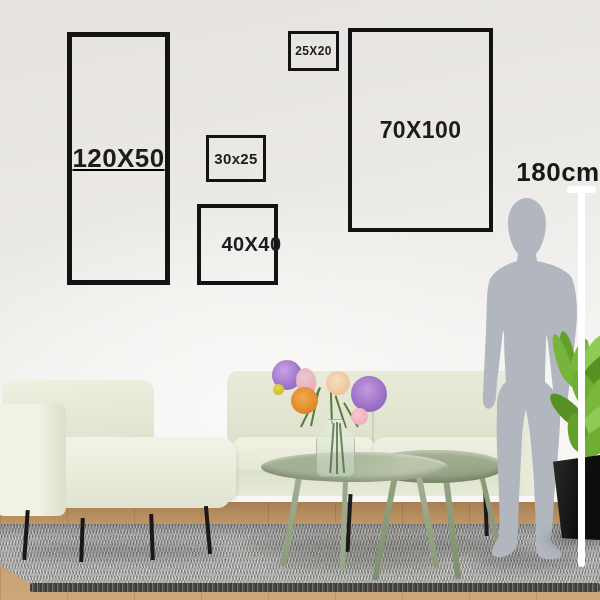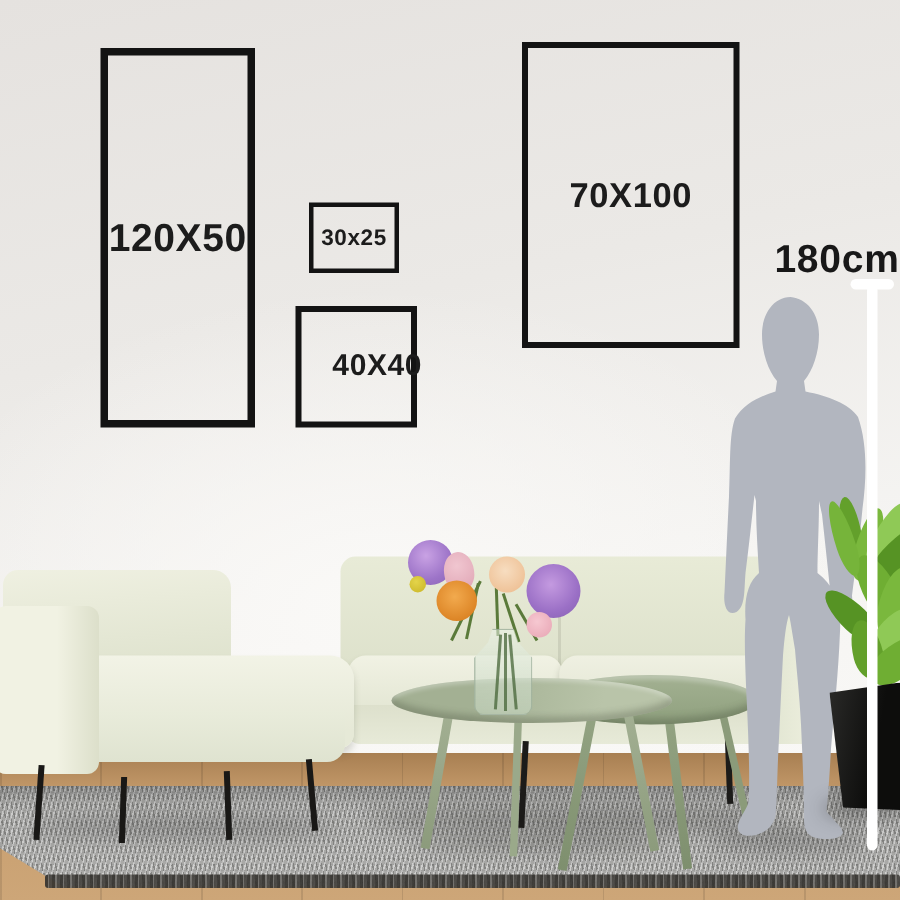--- a/index.html
+++ b/index.html
@@ -25,21 +25,21 @@
     box-shadow:inset 0 12px 14px -7px rgba(0,0,0,.28);
     clip-path:polygon(0 0,100% 0,100% 100%,7% 100%,0 62%);}
   .rug-fringe{position:absolute;left:30px;top:583px;width:570px;height:9px;
     background:repeating-linear-gradient(90deg,#35332f 0 2px,#6e6c68 2px 3px,#45433f 3px 5px);
     opacity:.92;border-radius:2px;}
 
   
   .frame{position:absolute;box-sizing:border-box;border:3px solid #131313;
     display:flex;align-items:center;justify-content:center;}
   .frame-label{color:#1c1c1c;font-weight:700;letter-spacing:.4px;white-space:nowrap;}
-  .f1{left:67px; top:32px; width:103px;height:253px;border-width:5px;}
+  .f1{left:67px; top:32px; width:103px;height:253px;border-width:5px;text-decoration:underline;}
   .f1 .frame-label{font-size:26px;}
   .f2{left:195px;top:31px; width:64px; height:81px;}
   .f2 .frame-label{font-size:15px;}
   .f3{left:288px;top:31px; width:51px; height:40px;}
   .f3 .frame-label{font-size:12px;}
   .f4{left:206px;top:135px;width:60px; height:47px;}
   .f4 .frame-label{font-size:15px;}
   .f5{left:290px;top:107px;width:49px; height:79px;}
   .f5 .frame-label{font-size:14px;}
   .f6{left:197px;top:204px;width:81px; height:81px;border-width:4px;}
@@ -194,20 +194,23 @@
 
 <div class="stage">
 
   <div class="wall"></div>
   <div class="floor"></div>
   <div class="rug"></div>
   <div class="rug-fringe"></div>
 
   <div class="frame f1">
     <span class="frame-label">120X50</span>
+  </div>
+  <div class="frame f3">
+    <span class="frame-label">25X20</span>
   </div>
   <div class="frame f4">
     <span class="frame-label">30x25</span>
   </div>
   <div class="frame f6">
     <span class="frame-label">40X40</span>
   </div>
   <div class="frame f8">
     <span class="frame-label">70X100</span>
   </div>

